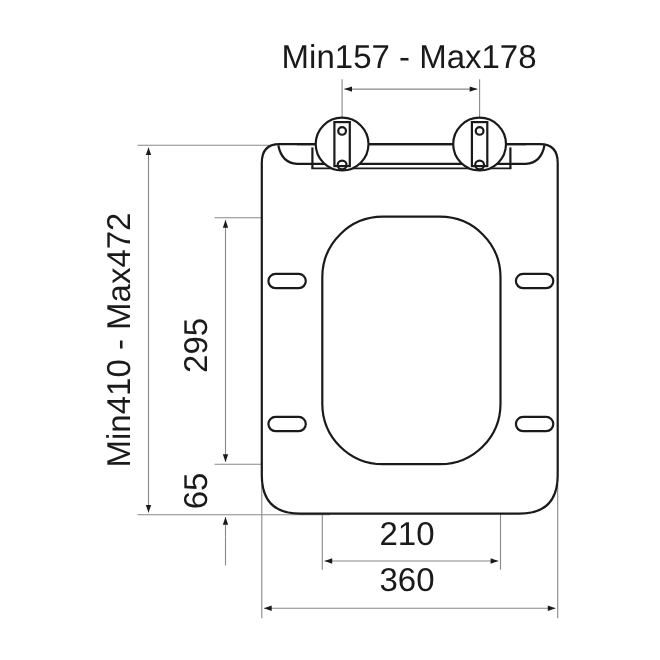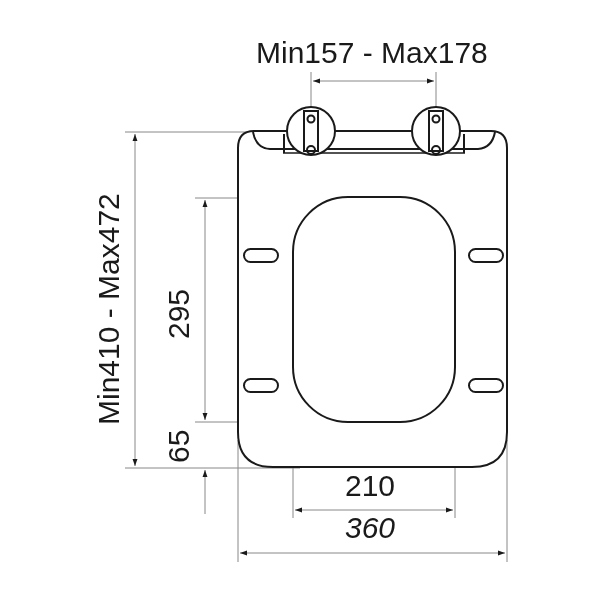--- a/index.html
+++ b/index.html
@@ -1,21 +1,21 @@
 <!DOCTYPE html>
 <html><head>
 <meta charset="utf-8">
 <style>
   html, body { margin:0; padding:0; background:#ffffff; }
   body { width:600px; height:600px; overflow:hidden; position:relative; font-family:"Liberation Sans", sans-serif; }
   #drawing { position:absolute; left:0; top:0; width:600px; height:600px; }
   .lbl { position:absolute; color:#1a1a1a; font-size:30px; line-height:1; white-space:nowrap; }
   .lbl-top { left:256px; top:38px; }
   .lbl-210 { left:345px; top:471px;text-align:center; }
-  .lbl-360 { left:345px; top:513px;font-style:italic; }
+  .lbl-360 { left:345px; top:513px; }
   .lbl-vert { transform-origin:left top; transform:rotate(-90deg); }
   .lbl-long { left:94px; top:425px; }
   .lbl-295 { left:164px; top:339px; }
   .lbl-65 { left:164px; top:463px; }
 </style>
 </head>
 <body>
 
 <svg id="drawing" viewBox="0 0 600 600" xmlns="http://www.w3.org/2000/svg">
   <defs>

